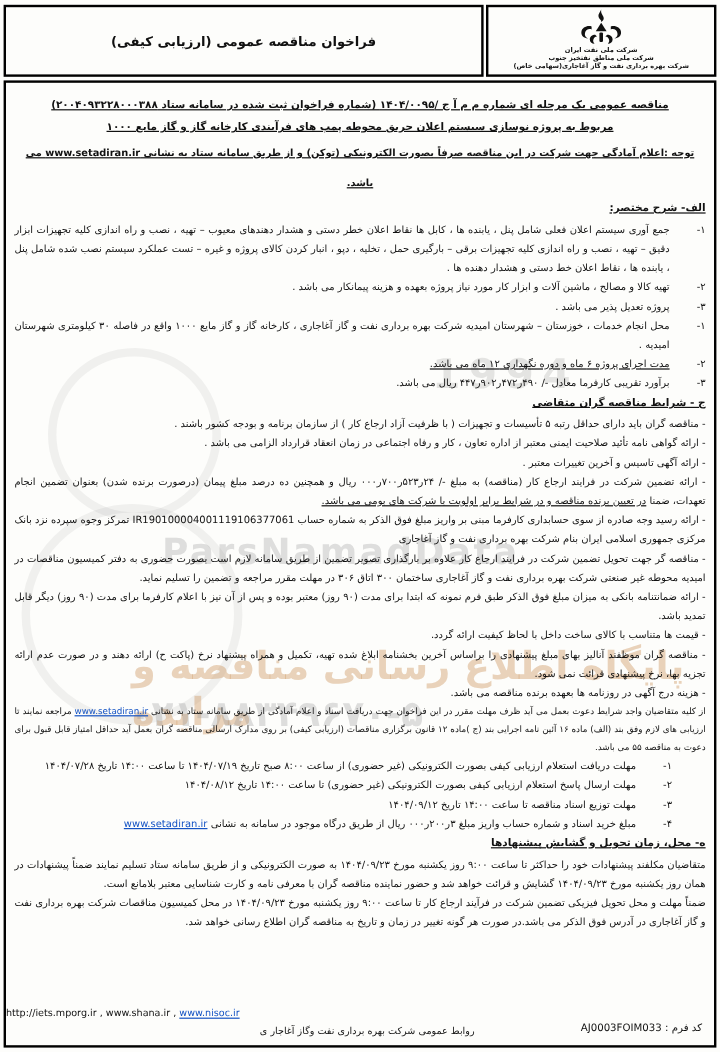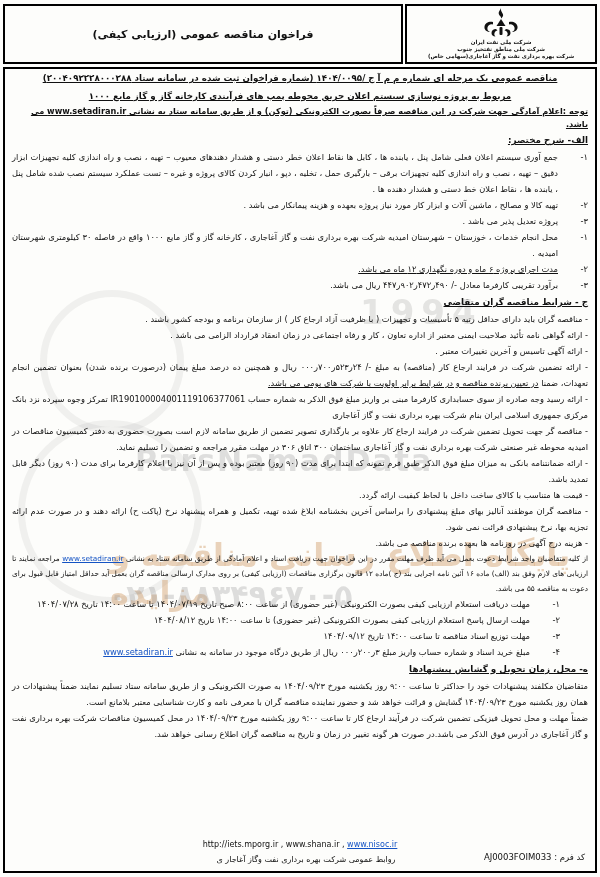--- a/index.html
+++ b/index.html
@@ -13,35 +13,35 @@
   .wm-phone{position:absolute;left:108px;top:578px;font-size:30px;font-weight:bold;letter-spacing:4px;color:rgba(150,150,150,0.30);direction:ltr;}
   .wm-circle{position:absolute;border:7px solid rgba(150,150,150,0.12);border-radius:50%;}
   
   .hdr{position:absolute;top:4px;left:3px;right:3px;height:60px;display:flex;z-index:1;}
   .hdr-left{flex:1;border:2px solid #000;margin-right:2px;display:flex;align-items:center;justify-content:center;}
   .hdr-title{font-weight:bold;font-size:11px;}
   .hdr-right{width:188px;border:2px solid #000;text-align:center;padding-top:1px;}
   .org-line{font-size:5.5px;font-weight:bold;line-height:7px;}
   .logo-svg{display:block;margin:0 auto;}
   
-  .main{position:absolute;top:67px;left:3px;right:3px;bottom:4px;border:2px solid #000;padding:0 7px 0 7px;direction:rtl;z-index:1;overflow:hidden;}
+  .main{position:absolute;top:67px;left:3px;right:3px;bottom:4px;border:2px solid #000;padding:10px 7px 0 7px;direction:rtl;z-index:1;overflow:hidden;}
   .center-b{text-align:center;font-weight:bold;font-size:8.7px;line-height:18px;}
   .u{text-decoration:underline;}
-  .notice{font-weight:bold;font-size:8.2px;line-height:13px;text-decoration:underline;}
+  .notice{font-weight:bold;font-size:8.2px;line-height:25px;text-align:center;text-decoration:underline;}
   .h{font-weight:bold;font-size:8.8px;line-height:17px;margin-top:1px;}
   .h span{text-decoration:underline;}
   .p{font-size:8.3px;line-height:16px;text-align:justify;}
   .small{font-size:7.3px;line-height:15px;}
   .item{display:flex;font-size:8.3px;line-height:16px;}
   .item .num{flex:none;width:26px;padding-left:4px;}
   .item .txt{flex:1;text-align:justify;}
   .indent{margin-right:28px;}
   .b{font-weight:normal;}
   .link{color:#1453c4;}
-  .footer-links{position:absolute;bottom:22px;left:0;right:0;text-align:center;font-size:8px;direction:ltr;}
+  .footer-links{position:absolute;bottom:22px;left:0;right:0;font-size:8px;direction:ltr;}
   .footer-pr{position:absolute;bottom:7px;left:12px;right:0;text-align:center;font-size:8px;}
   .form-code{position:absolute;bottom:9px;right:10px;font-size:8.5px;direction:rtl;}
 </style>
 </head>
 <body>
 
 <div class="page">
 
   <div class="wm">
     <div class="wm-circle" style="left:40px;top:290px;width:130px;height:130px;"></div>

